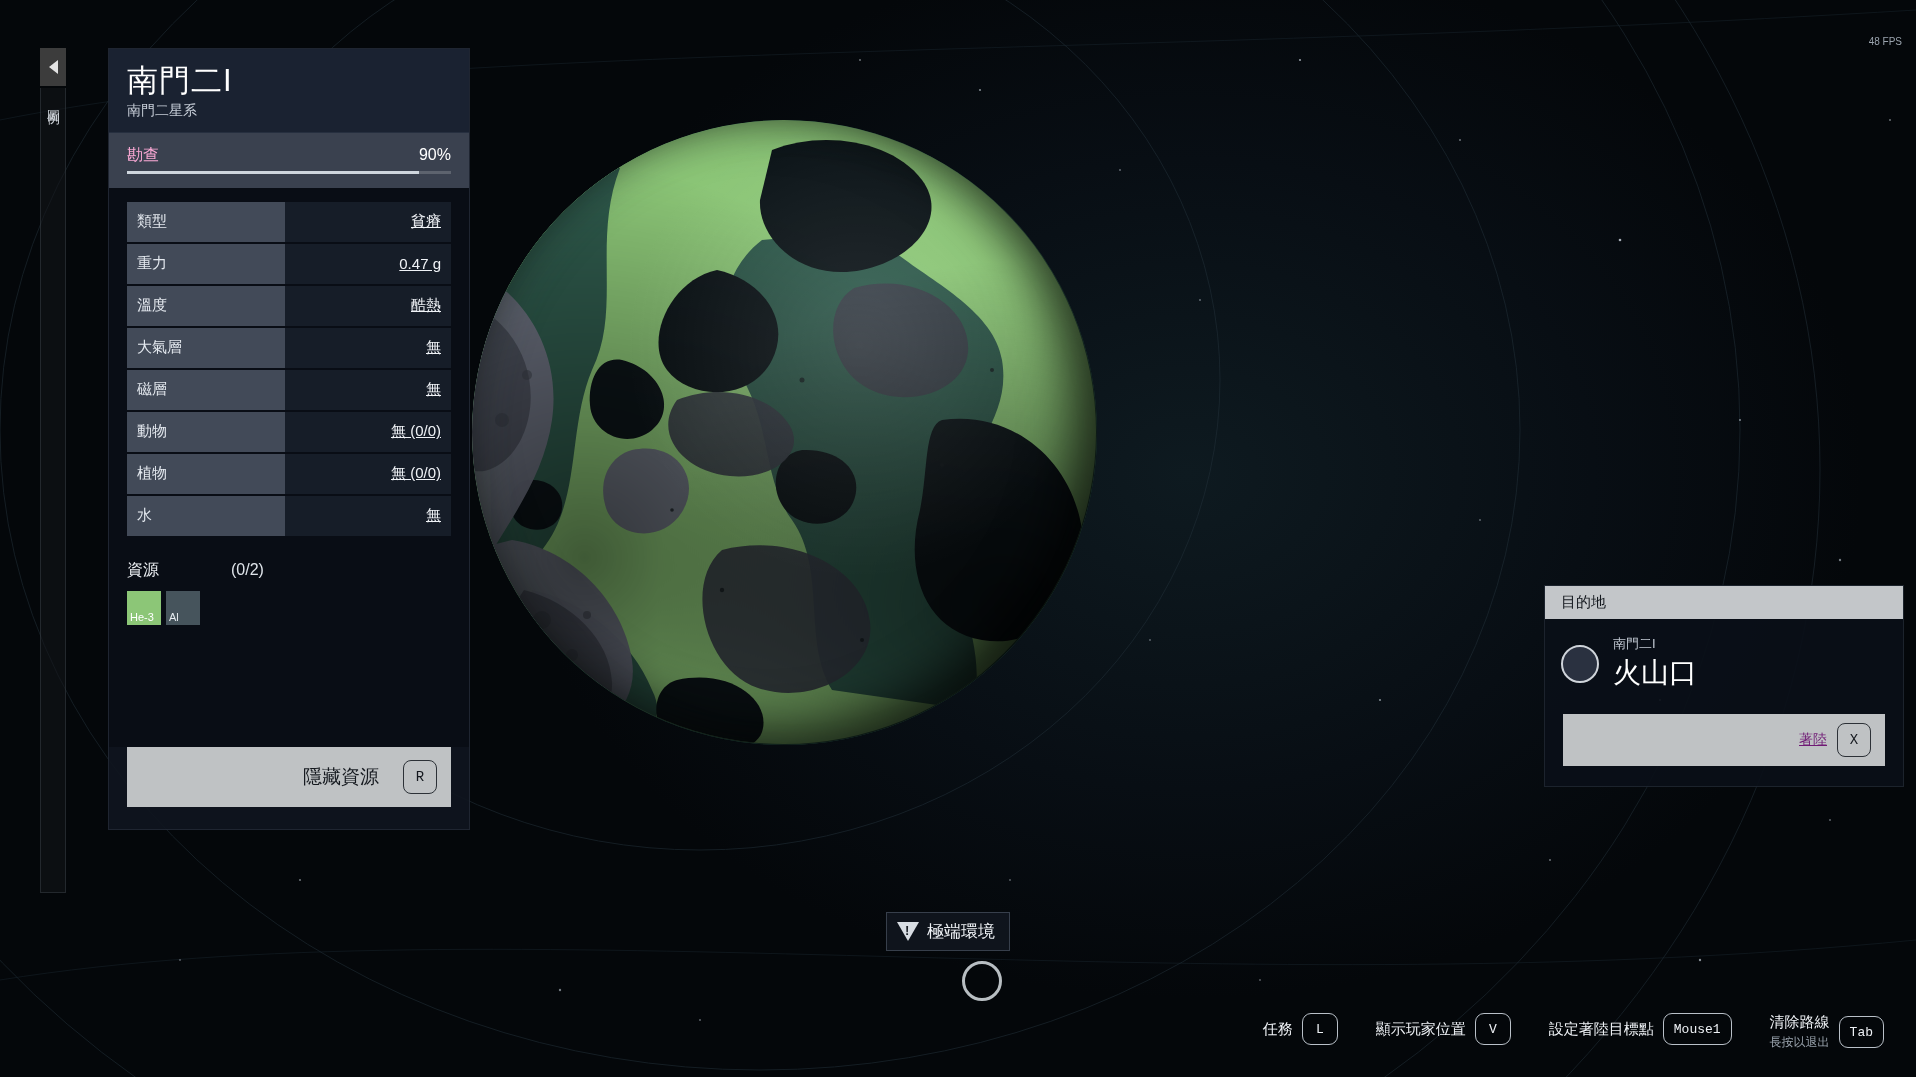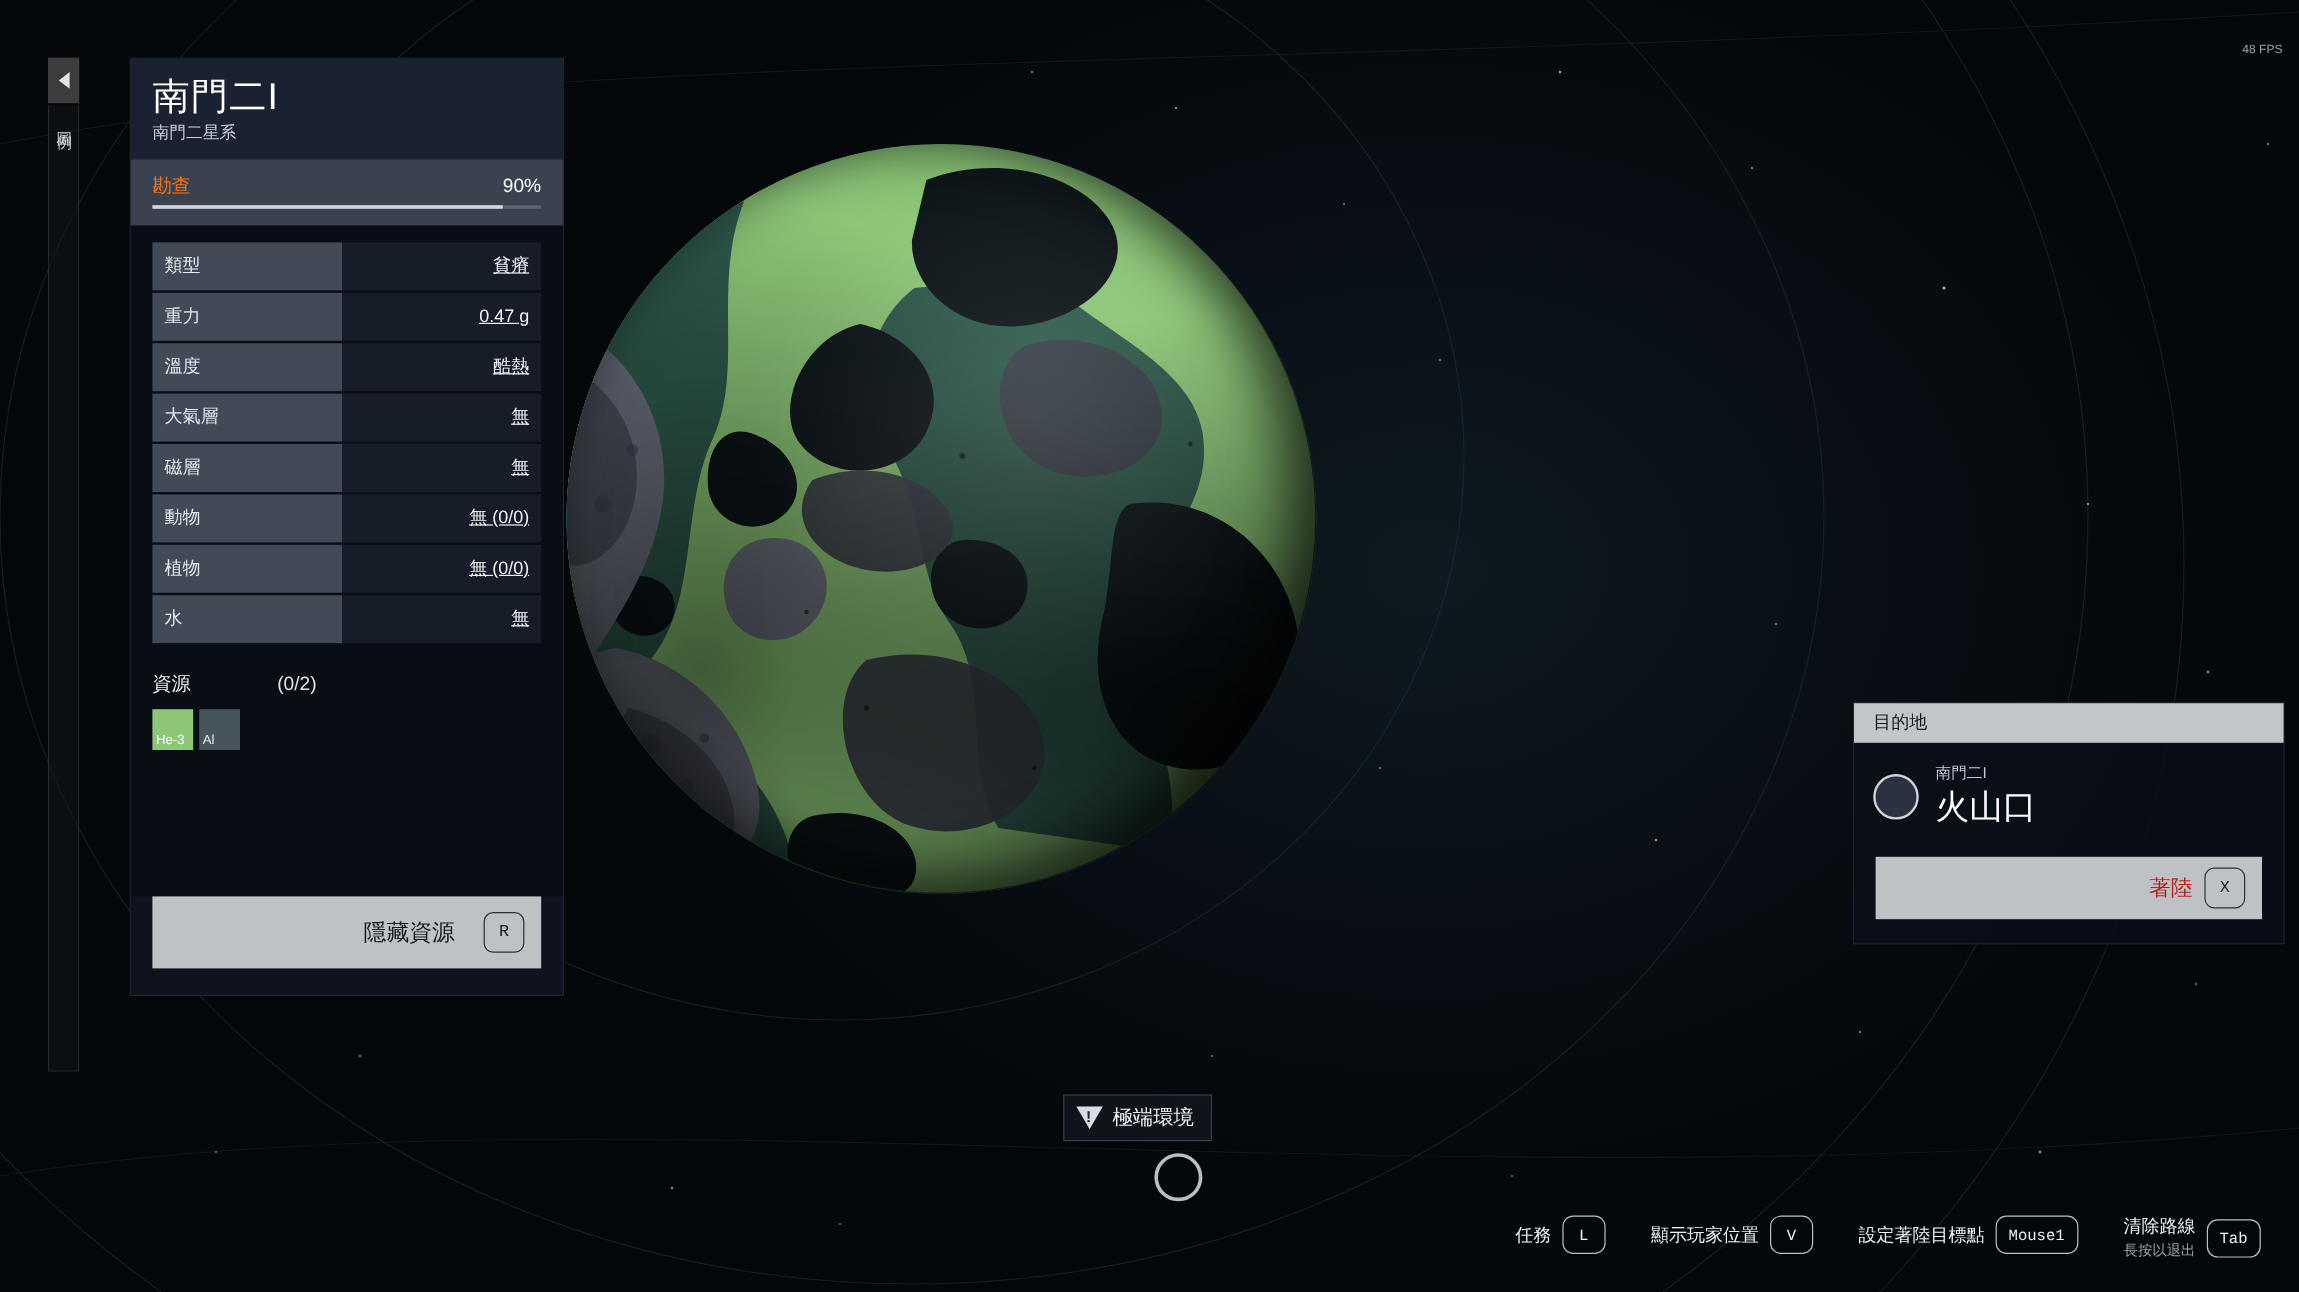--- a/index.html
+++ b/index.html
@@ -82,21 +82,21 @@
     background:#1a2231; padding:16px 18px 12px 18px;
     border-bottom:1px solid rgba(150,165,185,0.10);
   }
   .panel-title { font-size:31px; font-weight:400; letter-spacing:1px; line-height:1.05; color:#fff; }
   .panel-sub { font-size:14px; color:#c7ced8; margin-top:4px; }
 
   .survey-row {
     background:#3a414f; padding:12px 18px 14px 18px;
   }
   .survey-line { display:flex; justify-content:space-between; align-items:baseline; }
-  .survey-label { font-size:16px; color:#f97316; }
+  .survey-label { font-size:16px; color:#f9a8d4; }
   .survey-val { font-size:16px; color:#ffffff; }
   .survey-bar { height:3px; background:rgba(255,255,255,0.18); margin-top:5px; position:relative; }
   .survey-bar > i { position:absolute; left:0; top:0; bottom:0; background:#cfd6de; display:block; }
 
   .stats { padding:14px 18px 6px 18px; background:rgba(8,12,19,0.82); }
   .stat-row { display:flex; height:40px; margin-bottom:2px; }
   .stat-k {
     flex:0 0 158px; background:#424a58; color:#e4e9ef;
     font-size:15px; display:flex; align-items:center; padding-left:10px;
   }
@@ -149,21 +149,21 @@
     width:38px;height:38px;border-radius:50%;
     background:#2a3140; border:2px solid #cfd4da; flex:0 0 auto;
   }
   .dest-sys { font-size:13px; color:#c3cad4; }
   .dest-name { font-size:28px; color:#ffffff; margin-top:1px; }
   #land-btn {
     margin:0 18px 20px 18px; height:52px; background:#bfc2c4;
     display:flex; align-items:center; justify-content:flex-end;
     padding-right:14px; gap:10px; cursor:pointer;
   }
-  #land-btn .lbl { font-size:18px; color:#b91c1c; }
+  #land-btn .lbl { font-size:14px; color:#701a75;text-decoration:underline; }
 
   
   #warn-badge {
     position:absolute; left:886px; top:912px;
     background:rgba(16,22,30,0.92);
     border:1px solid rgba(150,165,185,0.30);
     padding:7px 14px 7px 10px;
     display:flex; align-items:center; gap:8px;
   }
   #warn-tri {

